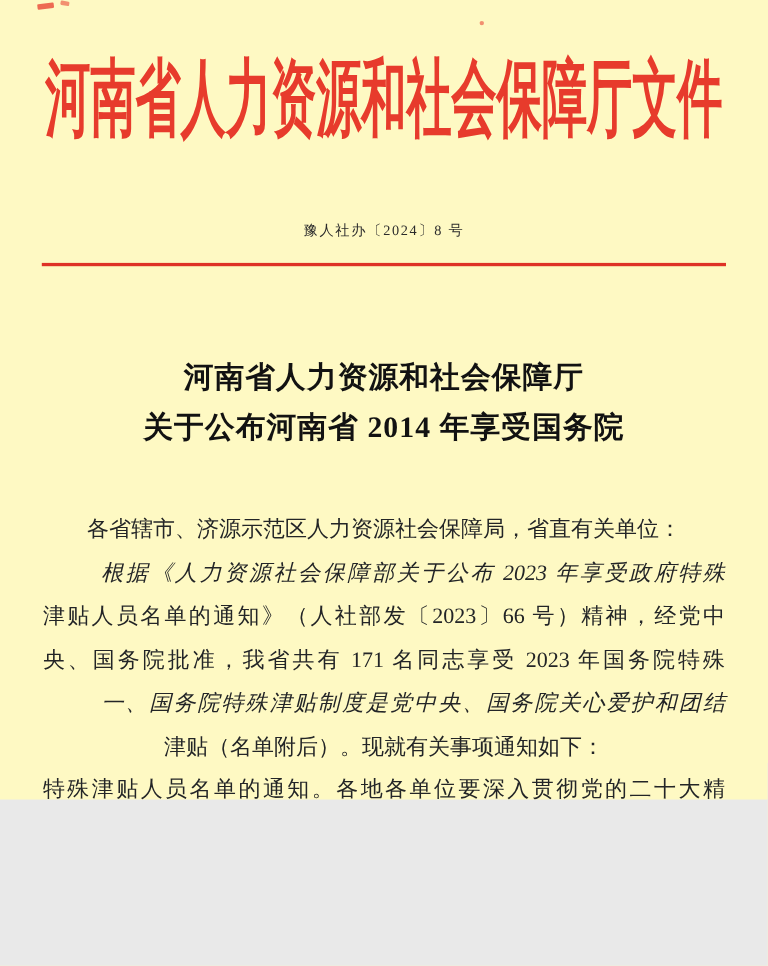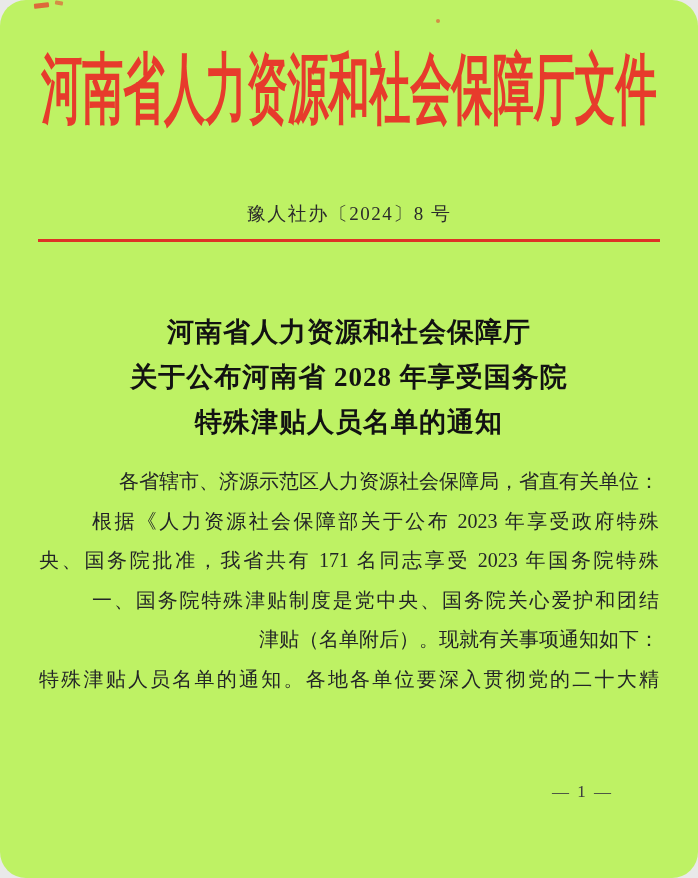--- a/index.html
+++ b/index.html
@@ -1,25 +1,24 @@
 <!DOCTYPE html>
 <html style="--red: #e73b2c; --red_line: #de3226; --text: #232527;"><head>
 <meta charset="utf-8">
 <style>
   html, body { margin: 0; padding: 0; background: #e9e9e9; }
   .page {
     position: relative;
     width: 698px;
-    height: 878px;
+    height: 727px;
     margin: 0 auto;
-    background: #bef264;
+    background: #fef9c3;
     overflow: hidden;
     font-family: "Liberation Serif", "DejaVu Serif", serif;
     color: var(--text, #1f1f1f);
-    border-radius: 26px;
   }
   
   .artifact-a {
     position: absolute; left: 34px; top: 3px;
     width: 15px; height: 5px;
     background: var(--red, #e73b2c);
     transform: rotate(-7deg);
     border-radius: 1px;
     opacity: .75;
   }
@@ -50,57 +49,57 @@
     color: var(--red, #e73b2c);
     white-space: nowrap;
     transform: scale(0.76, 1.42);
     transform-origin: center center;
     font-family: "Liberation Serif", "DejaVu Serif", serif;
   }
   .doc-number {
     position: absolute; top: 201px; left: 0;
     width: 100%;
     text-align: center;
-    font-size: 19px;
+    font-size: 13px;
     letter-spacing: 1.5px;
     color: #2b2b2b;
   }
   .red-divider {
     position: absolute; top: 239px; left: 38px;
     width: 622px; height: 2.5px;
     background: var(--red_line, #de3226);
   }
   .doc-title {
-    position: absolute; top: 310px; left: 0;
+    position: absolute; top: 321px; left: 0;
     width: 100%;
     text-align: center;
     font-weight: bold;
     font-size: 27px;
     line-height: 45px;
     letter-spacing: 1px;
     color: #121212;
   }
   .body-text {
     position: absolute; top: 462px; left: 39px;
     width: 620px;
     font-size: 20px;
     color: var(--text, #232527);
   }
   .line {
     margin: 0;
     height: 39.5px;
     line-height: 39.5px;
-    text-align: right;
+    text-align: center;
     overflow: visible;
   }
   .line.justify {
     text-align: justify;
     text-align-last: justify;
   }
-  .line.indent { padding-left: 53px; }
+  .line.indent { padding-left: 53px; font-style: italic; }
   .page-number {
     position: absolute; top: 782px; right: 85px;
     font-size: 17px;
     letter-spacing: 2px;
     color: #3a3c3e;
   }
 </style>
 </head>
 <body>
 
@@ -113,27 +112,27 @@
   <header class="red-header">
     <span class="red-header-text">河南省人力资源和社会保障厅文件</span>
   </header>
 
   <div class="doc-number">豫人社办〔2024〕8 号</div>
 
   <div class="red-divider"></div>
 
   <div class="doc-title">
     <div class="doc-title-line">河南省人力资源和社会保障厅</div>
-    <div class="doc-title-line">关于公布河南省 2028 年享受国务院</div>
-    <div class="doc-title-line">特殊津贴人员名单的通知</div>
+    <div class="doc-title-line">关于公布河南省 2014 年享受国务院</div>
   </div>
 
   <div class="body-text">
     <p class="line">各省辖市、济源示范区人力资源社会保障局，省直有关单位：</p>
     <p class="line indent justify">根据《人力资源社会保障部关于公布 2023 年享受政府特殊</p>
+    <p class="line justify">津贴人员名单的通知》（人社部发〔2023〕66 号）精神，经党中</p>
     <p class="line justify">央、国务院批准，我省共有 171 名同志享受 2023 年国务院特殊</p>
     <p class="line indent justify">一、国务院特殊津贴制度是党中央、国务院关心爱护和团结</p>
     <p class="line">津贴（名单附后）。现就有关事项通知如下：</p>
     <p class="line justify">特殊津贴人员名单的通知。各地各单位要深入贯彻党的二十大精</p>
   </div>
 
   <div class="page-number">— 1 —</div>
 
 </div>
 

